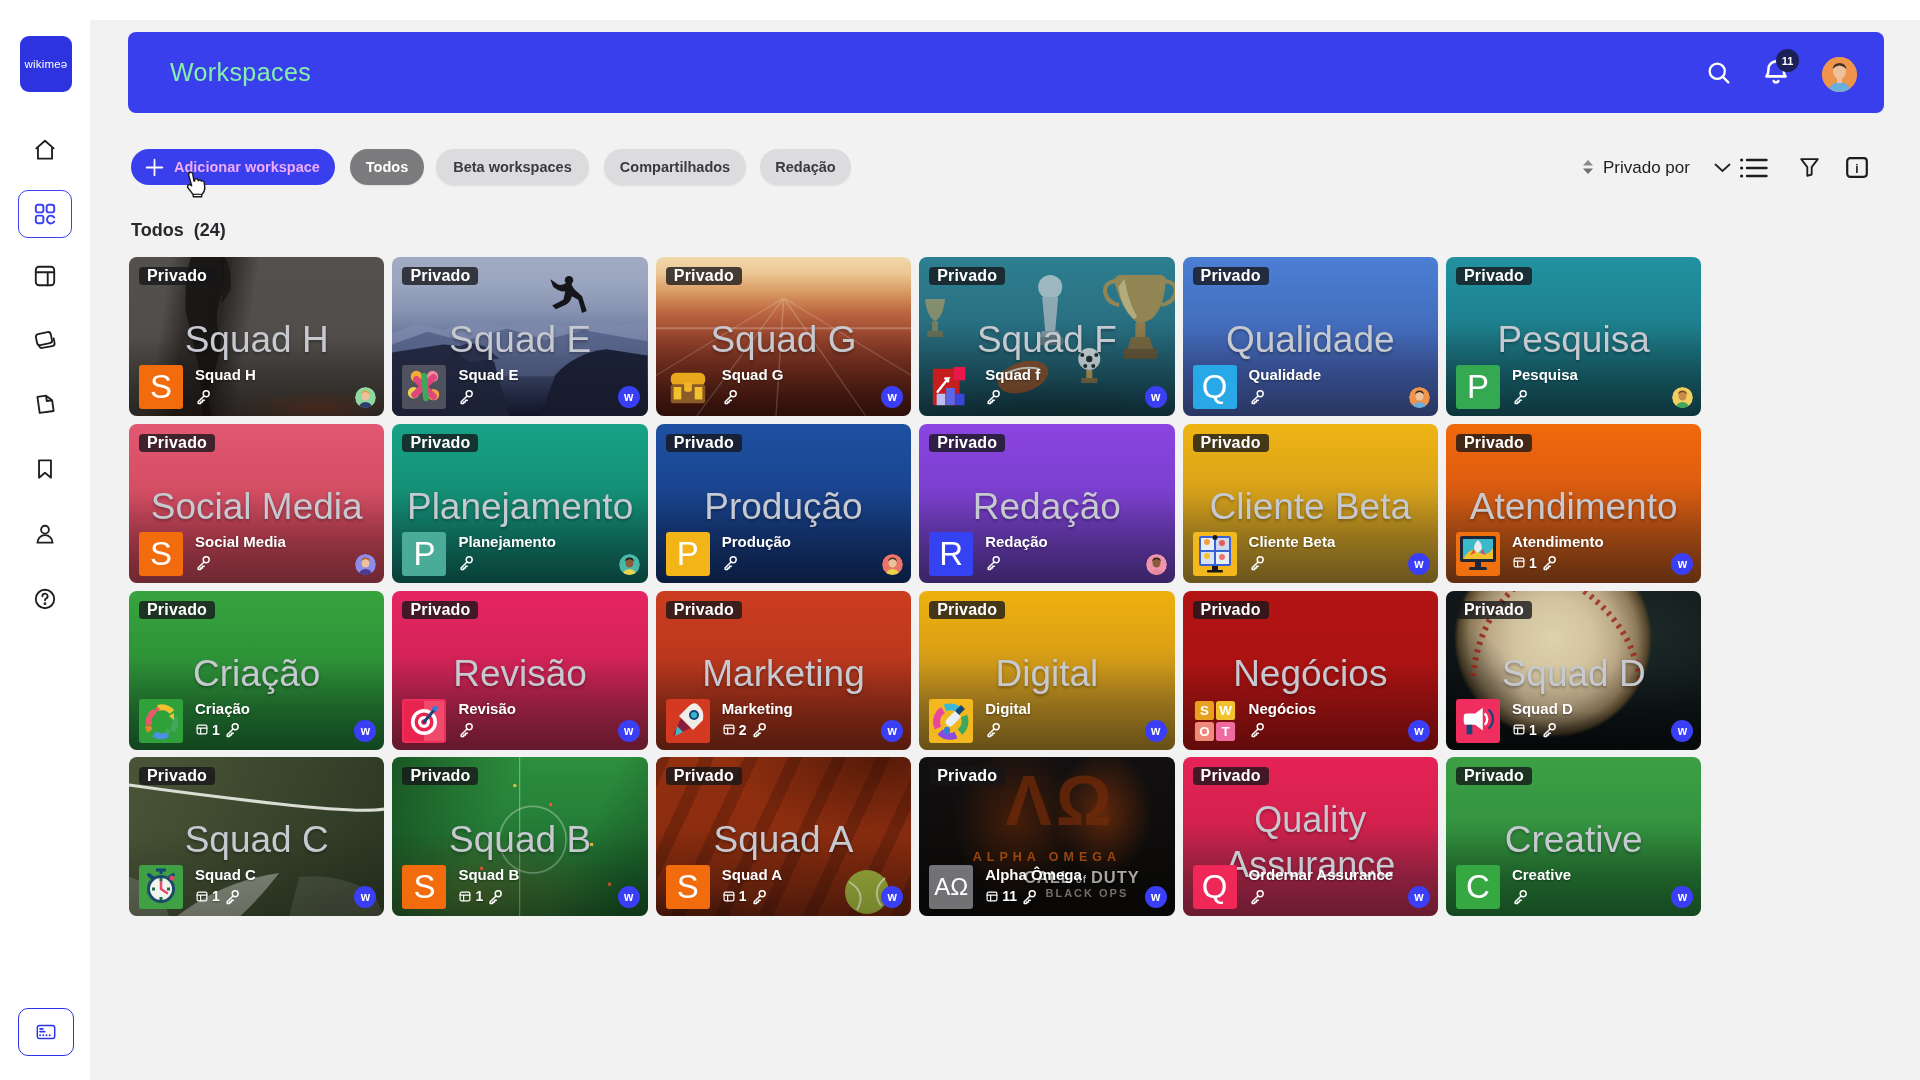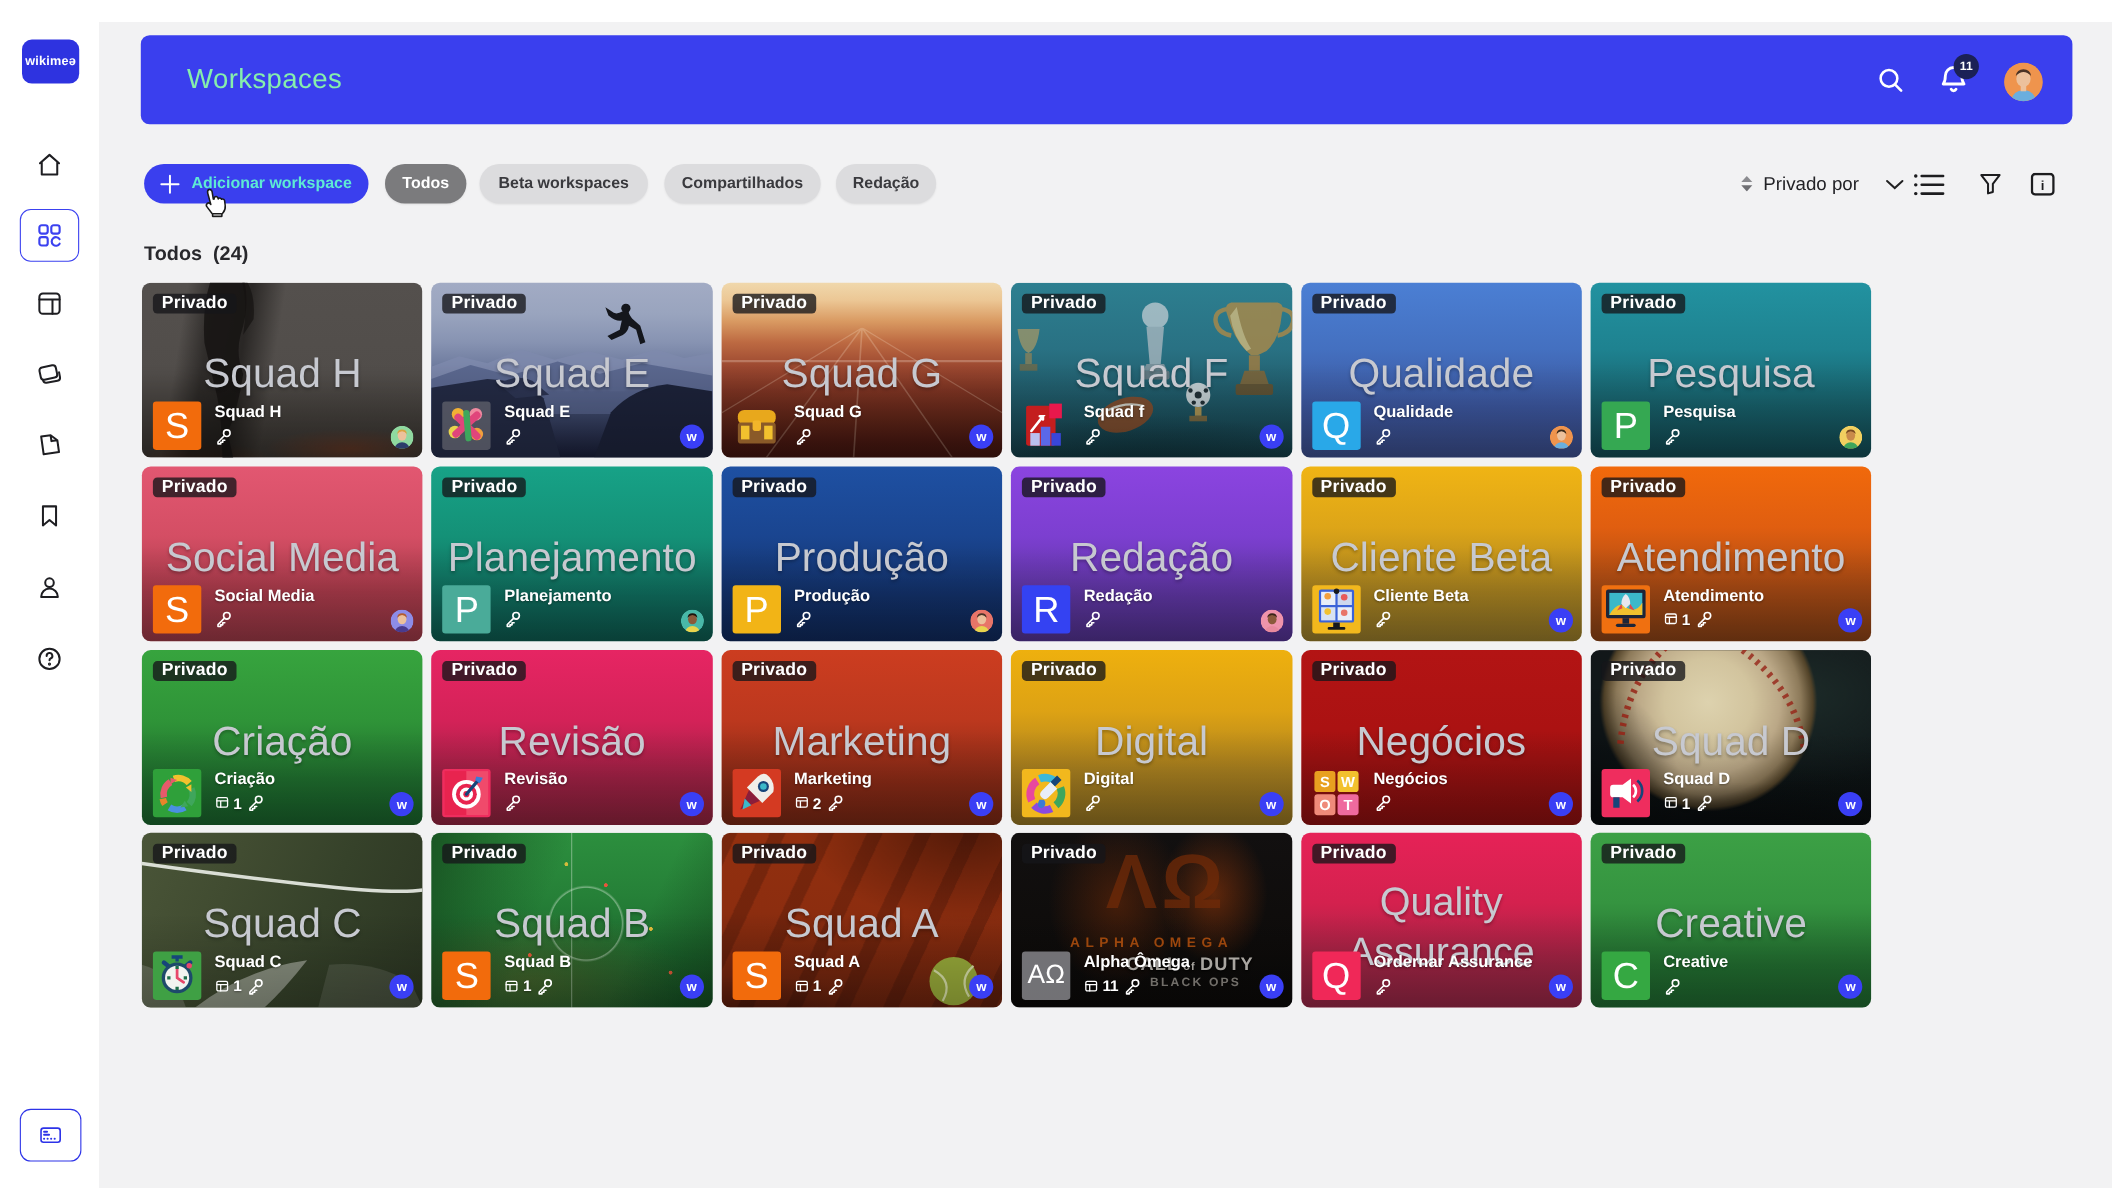--- a/index.html
+++ b/index.html
@@ -1,31 +1,31 @@
 <!DOCTYPE html>
 <html><head>
 <meta charset="utf-8">
 <style>
 *{margin:0;padding:0;box-sizing:border-box}
 html,body{width:1920px;height:1080px;background:#fff;font-family:"Liberation Sans",sans-serif;overflow:hidden}
 .abs{position:absolute}
 .main{position:absolute;left:90px;top:20px;width:1830px;height:1060px;background:#f2f2f3}
 
-.logo{position:absolute;left:20px;top:36px;width:52px;height:40px;border-radius:9px;background:#2e33e0;color:#fff;display:flex;align-items:center;justify-content:center;font-size:11.5px;font-weight:bold;letter-spacing:.2px}
+.logo{position:absolute;left:20px;top:36px;width:52px;height:56px;border-radius:9px;background:#2e33e0;color:#fff;display:flex;align-items:center;justify-content:center;font-size:11.5px;font-weight:normal;letter-spacing:.2px}
 .sic{position:absolute;left:45px;width:26px;height:26px;transform:translate(-50%,-50%)}
 .selbox{position:absolute;left:18px;top:190px;width:54px;height:48px;border:1.5px solid #3b41f0;border-radius:10px}
 .botbox{position:absolute;left:18px;top:1008px;width:56px;height:48px;border:1.7px solid #2d33e8;border-radius:10px}
 
 .banner{position:absolute;left:128px;top:32px;width:1756px;height:81px;border-radius:8px;background:#3a3fee}
 .banner h1{position:absolute;left:42px;top:26px;color:#86efac;font-size:25px;font-weight:500;letter-spacing:.4px}
 .hic{position:absolute}
 .badge{position:absolute;left:1648px;top:17px;width:23px;height:23px;border-radius:50%;background:#1b2156;color:#fff;font-size:11px;font-weight:bold;display:flex;align-items:center;justify-content:center}
 .hav{position:absolute;left:1694px;top:25px;width:35px;height:35px;border-radius:50%;background:#ef944d;overflow:hidden}
 
-.btn-add{position:absolute;left:131px;top:149px;width:204px;height:36px;border-radius:18px;background:#3a3fee;color:#5eead4;font-size:14.5px;font-weight:bold;display:flex;align-items:center}
+.btn-add{position:absolute;left:131px;top:149px;width:204px;height:36px;border-radius:18px;background:#3a3fee;color:#f0abfc;font-size:14.5px;font-weight:bold;display:flex;align-items:center}
 .pill{position:absolute;top:149px;height:36px;border-radius:18px;font-size:14.5px;font-weight:bold;display:flex;align-items:center;justify-content:center;box-shadow:0 1px 2px rgba(0,0,0,0.08)}
 .pdark{background:#7b7b7d;color:#fff}
 .plight{background:#dcdcde;color:#3a3a3e}
 .sec-h{position:absolute;left:131px;top:220px;font-size:18px;font-weight:bold;color:#28282c}
 .ordtxt{position:absolute;left:1603px;top:158px;font-size:17px;color:#222226;font-weight:500}
 
 .grid{position:absolute;left:129px;top:257px;width:1574px;display:grid;grid-template-columns:repeat(6,255.4px);column-gap:8px;row-gap:7.8px}
 .card{position:relative;height:159px;border-radius:8px;overflow:hidden}
 .ov{position:absolute;left:0;top:0;right:0;bottom:0;background:linear-gradient(180deg,rgba(0,0,0,0) 46%,rgba(0,0,0,.10) 68%,rgba(0,0,0,.24) 100%);z-index:1}
 .pv,.tt,.tile,.lb,.mt,.av,.fav{z-index:2}

